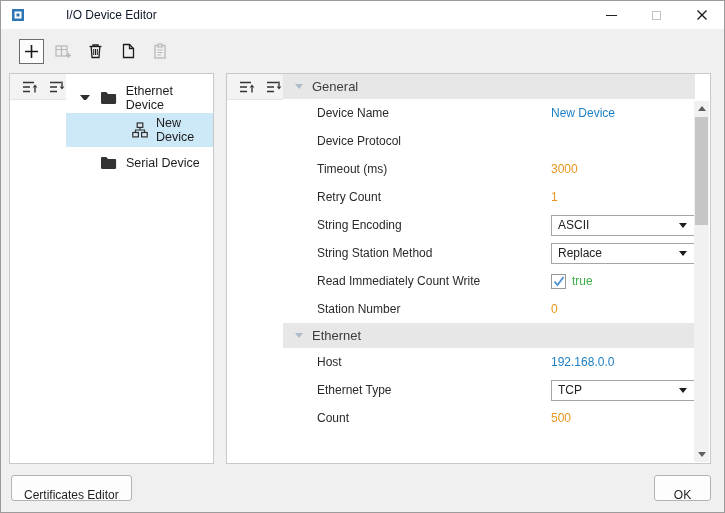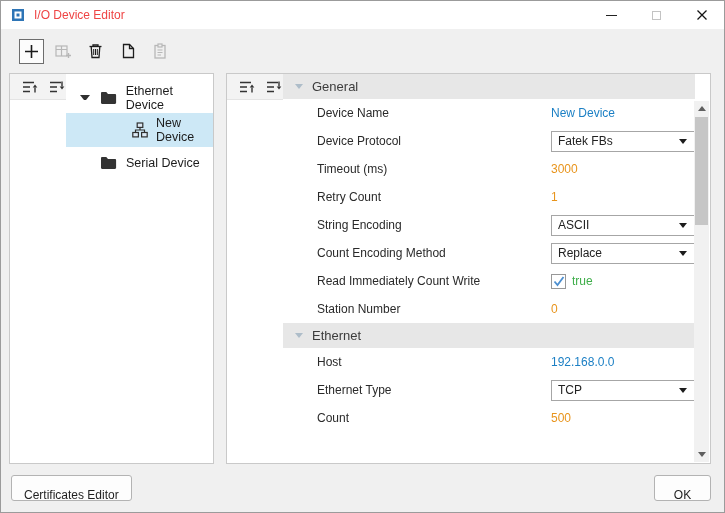--- a/index.html
+++ b/index.html
@@ -17,21 +17,21 @@
     display: flex; flex-direction: column;
   }
 
   
   .titlebar {
     height: 28px; background: #ffffff;
     display: flex; align-items: center;
     padding-left: 9px; flex: 0 0 auto;
   }
   .app-icon { width: 16px; height: 16px; margin-right: 8px; display: inline-flex; }
-  .title { font-size: 12px; color: #ef4444; }
+  .title { font-size: 12px; color: #0f172a; margin-left: 32px; }
   .win-controls { margin-left: auto; display: flex; height: 100%; }
   .win-btn {
     width: 45px; height: 100%;
     display: flex; align-items: center; justify-content: center;
     cursor: default;
   }
   .min-glyph { width: 11px; height: 1px; background: #222; display: block; }
   .max-glyph { width: 9px; height: 9px; border: 1px solid #c3c3c3; display: block; }
 
   
@@ -306,24 +306,20 @@
           <span class="section-title">General</span>
         </div>
 
         <div class="prop-row">
           <span class="prop-label">Device Name</span>
           <span class="val-blue">New Device</span>
         </div>
 
         <div class="prop-row">
           <span class="prop-label">Device Protocol</span>
-          <div class="dropdown wide">
-            <span class="dd-text">Fatek FBs</span>
-            <span class="dd-chev"></span>
-          </div>
         </div>
 
         <div class="prop-row">
           <span class="prop-label">Timeout (ms)</span>
           <span class="val-orange">3000</span>
         </div>
 
         <div class="prop-row">
           <span class="prop-label">Retry Count</span>
           <span class="val-orange">1</span>
@@ -331,21 +327,21 @@
 
         <div class="prop-row">
           <span class="prop-label">String Encoding</span>
           <div class="dropdown">
             <span class="dd-text">ASCII</span>
             <span class="dd-chev"></span>
           </div>
         </div>
 
         <div class="prop-row">
-          <span class="prop-label">Count Encoding Method</span>
+          <span class="prop-label">String Station Method</span>
           <div class="dropdown">
             <span class="dd-text">Replace</span>
             <span class="dd-chev"></span>
           </div>
         </div>
 
         <div class="prop-row">
           <span class="prop-label">Read Immediately Count Write</span>
           <span class="checkbox">
             <svg width="12" height="11" viewBox="0 0 12 11">

